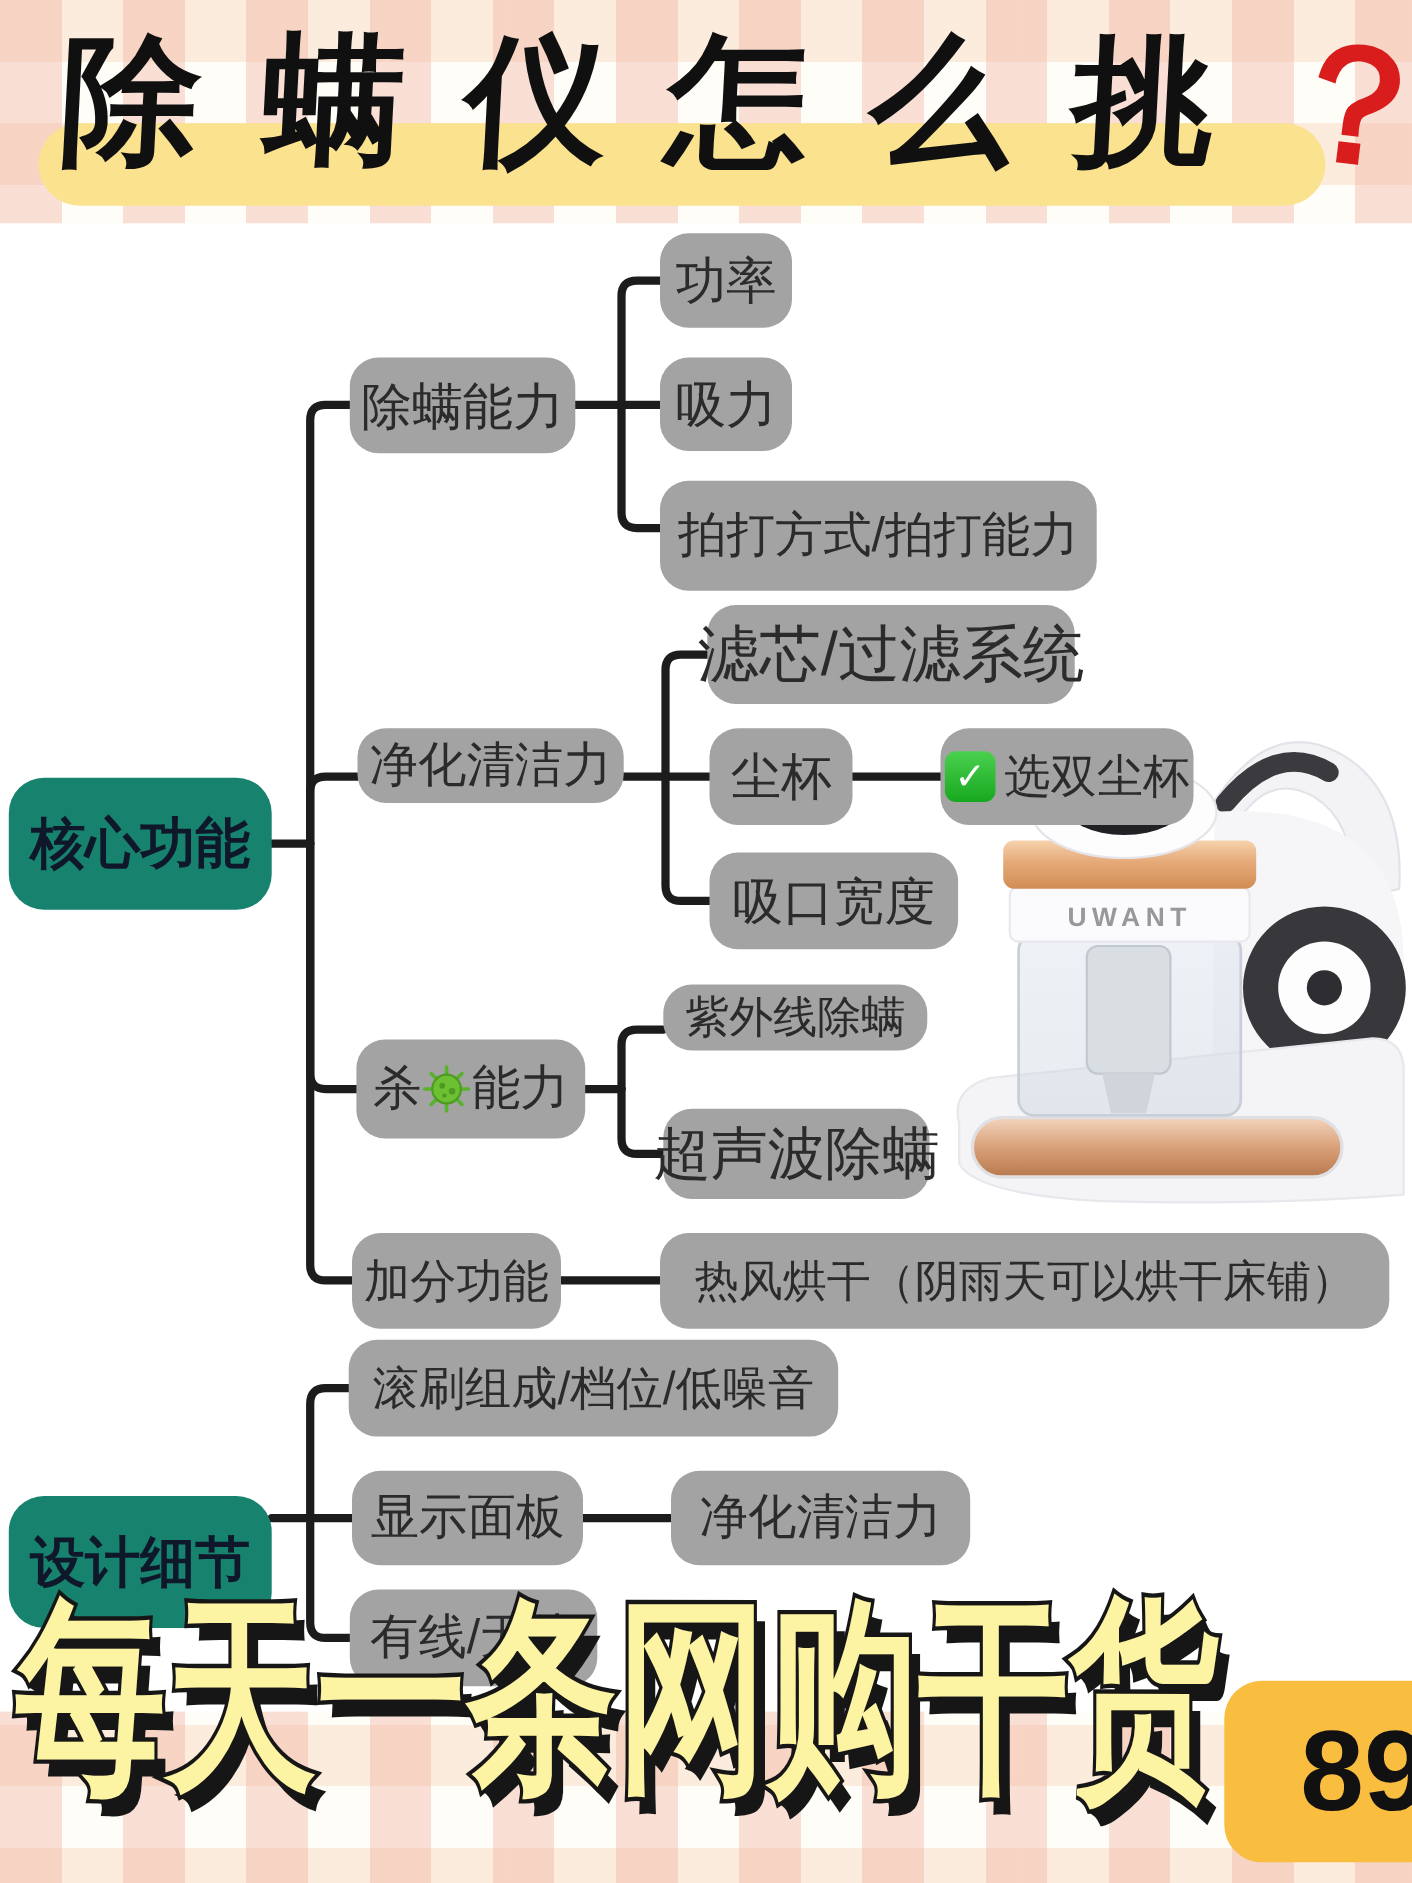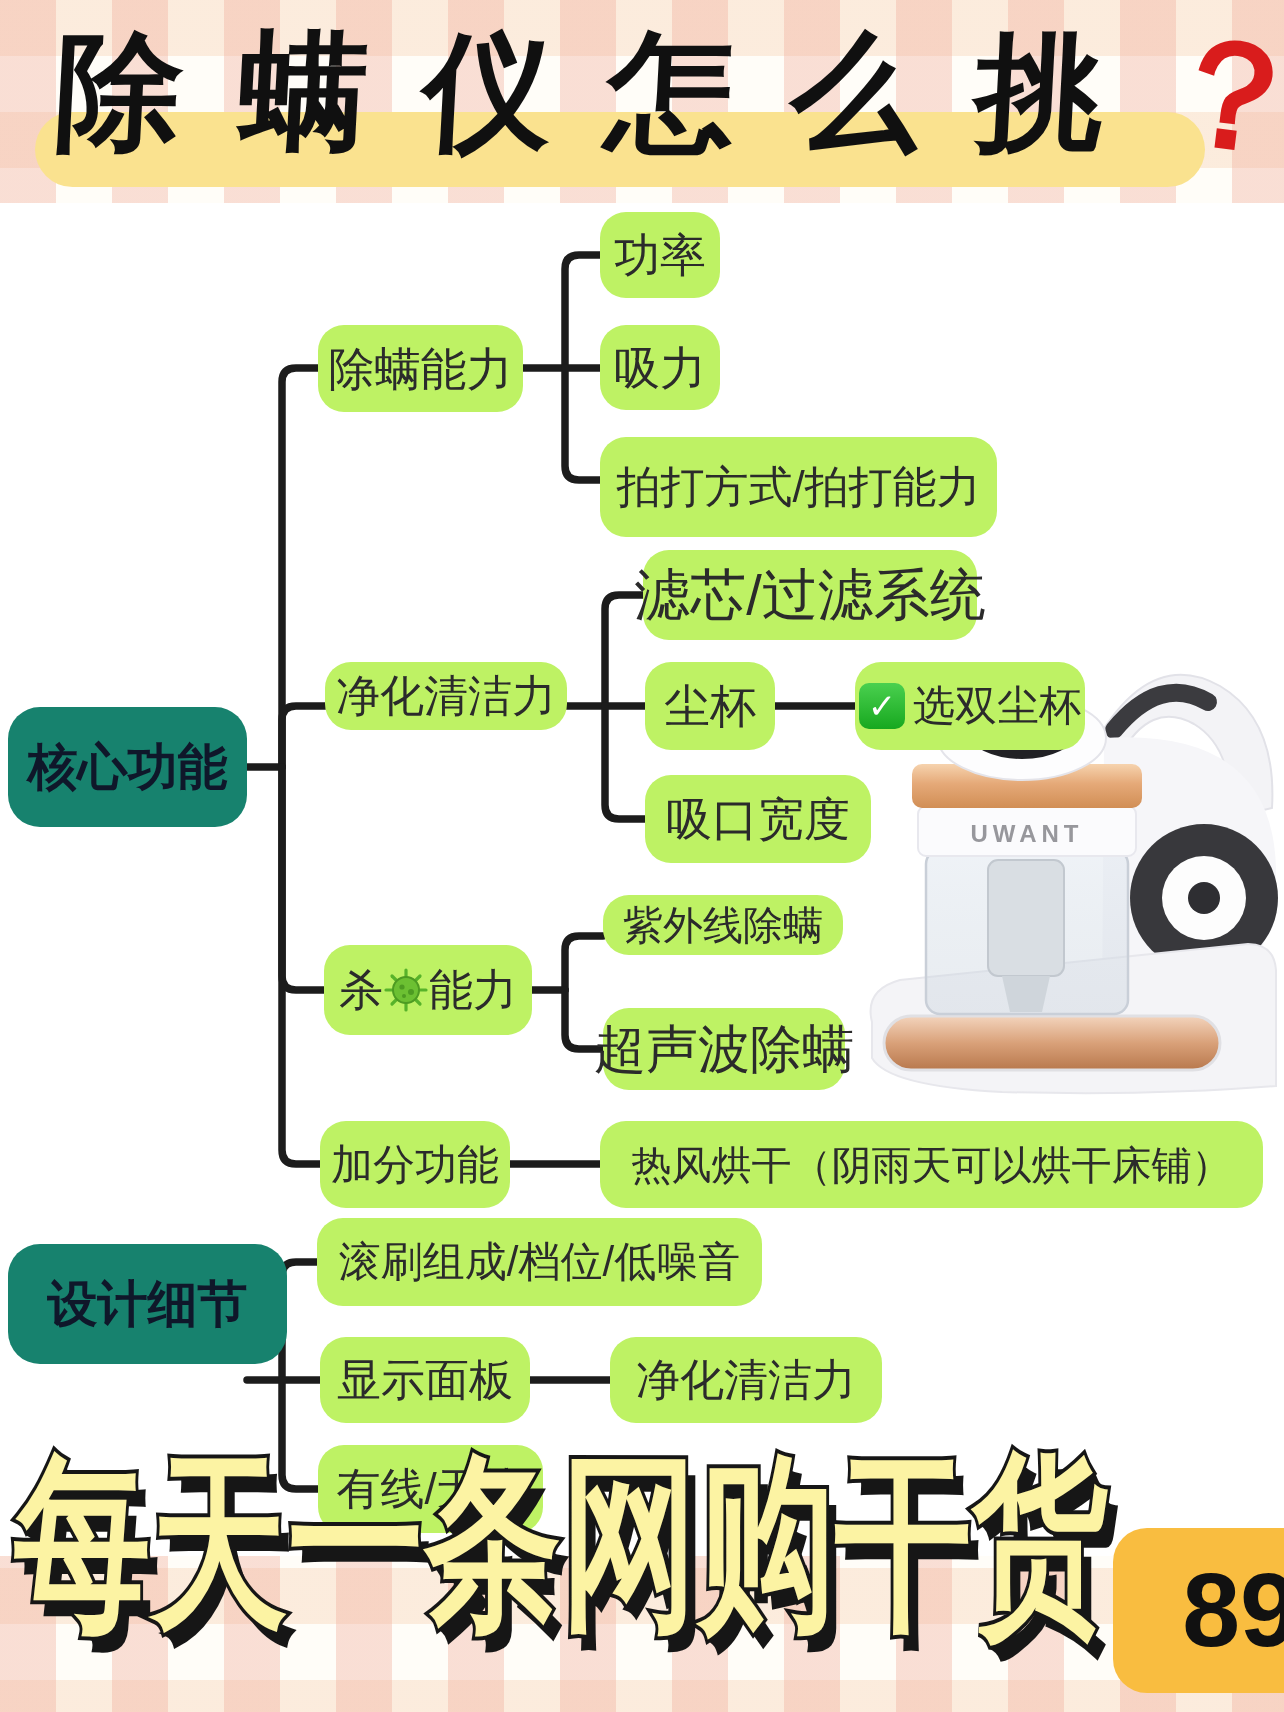--- a/index.html
+++ b/index.html
@@ -10,21 +10,21 @@
     background-image:
       repeating-linear-gradient(90deg, rgba(240,173,155,0.38) 0 56px, rgba(255,255,255,0) 56px 112px),
       repeating-linear-gradient(180deg, rgba(244,196,158,0.30) 0 56px, rgba(255,255,255,0) 56px 112px);
   }
   .abs{position:absolute;}
   #white-panel{
     left:0;top:203px;width:1284px;height:1353px;background:#ffffff;
   }
   .node{
     position:absolute;display:flex;align-items:center;justify-content:center;
-    background:#bef264;border-radius:26px;color:#2b2b2b;
+    background:#a3a3a3;border-radius:26px;color:#2b2b2b;
     white-space:nowrap;line-height:1;font-weight:500;
   }
   .tealbox{
     position:absolute;display:flex;align-items:center;justify-content:center;
     background:#17826e;border-radius:32px;color:#0f172a;
     font-weight:bold;white-space:nowrap;line-height:1;
   }
   #title-highlight{
     left:35px;top:112px;width:1170px;height:75px;border-radius:40px;
     background:#fae28f;
@@ -135,21 +135,21 @@
     <path d="M140,112 Q170,100 200,112" stroke="#ffffff" stroke-width="3" fill="none"></path>
     <circle cx="170" cy="122" r="5" fill="#ffffff"></circle>
   </g>
 </svg>
 
 <div id="title-highlight" class="abs"></div>
 <div id="page-title" class="abs">除螨仪怎么挑</div>
 <div id="question-mark" class="abs">？</div>
 
 <div class="tealbox" style="left:8px;top:707px;width:239px;height:120px;font-size:50px">核心功能</div>
-<div class="tealbox" style="left:8px;top:1244px;width:279px;height:120px;font-size:50px">设计细节</div>
+<div class="tealbox" style="left:8px;top:1360px;width:239px;height:120px;font-size:50px">设计细节</div>
 
 <div class="node" style="left:318px;top:325px;width:205px;height:87px;font-size:46px">除螨能力</div>
 <div class="node" style="left:600px;top:212px;width:120px;height:86px;font-size:46px">功率</div>
 <div class="node" style="left:600px;top:325px;width:120px;height:85px;font-size:46px">吸力</div>
 <div class="node" style="left:600px;top:437px;width:397px;height:100px;font-size:44px">拍打方式/拍打能力</div>
 
 <div class="node" style="left:325px;top:662px;width:242px;height:68px;font-size:44px">净化清洁力</div>
 <div class="node" style="left:643px;top:550px;width:334px;height:90px;font-size:56px">滤芯/过滤系统</div>
 <div class="node" style="left:645px;top:662px;width:130px;height:88px;font-size:46px">尘杯</div>
 <div class="node" style="left:855px;top:662px;width:230px;height:88px;font-size:42px">

